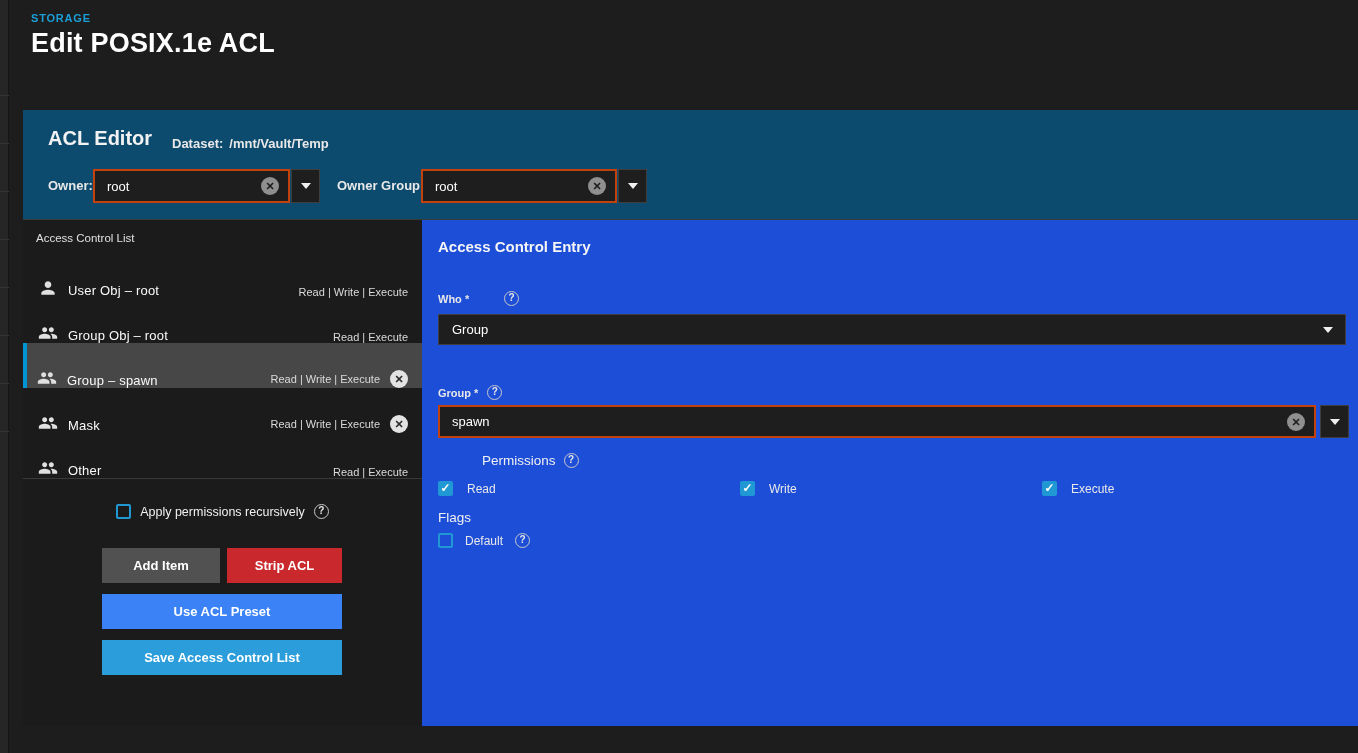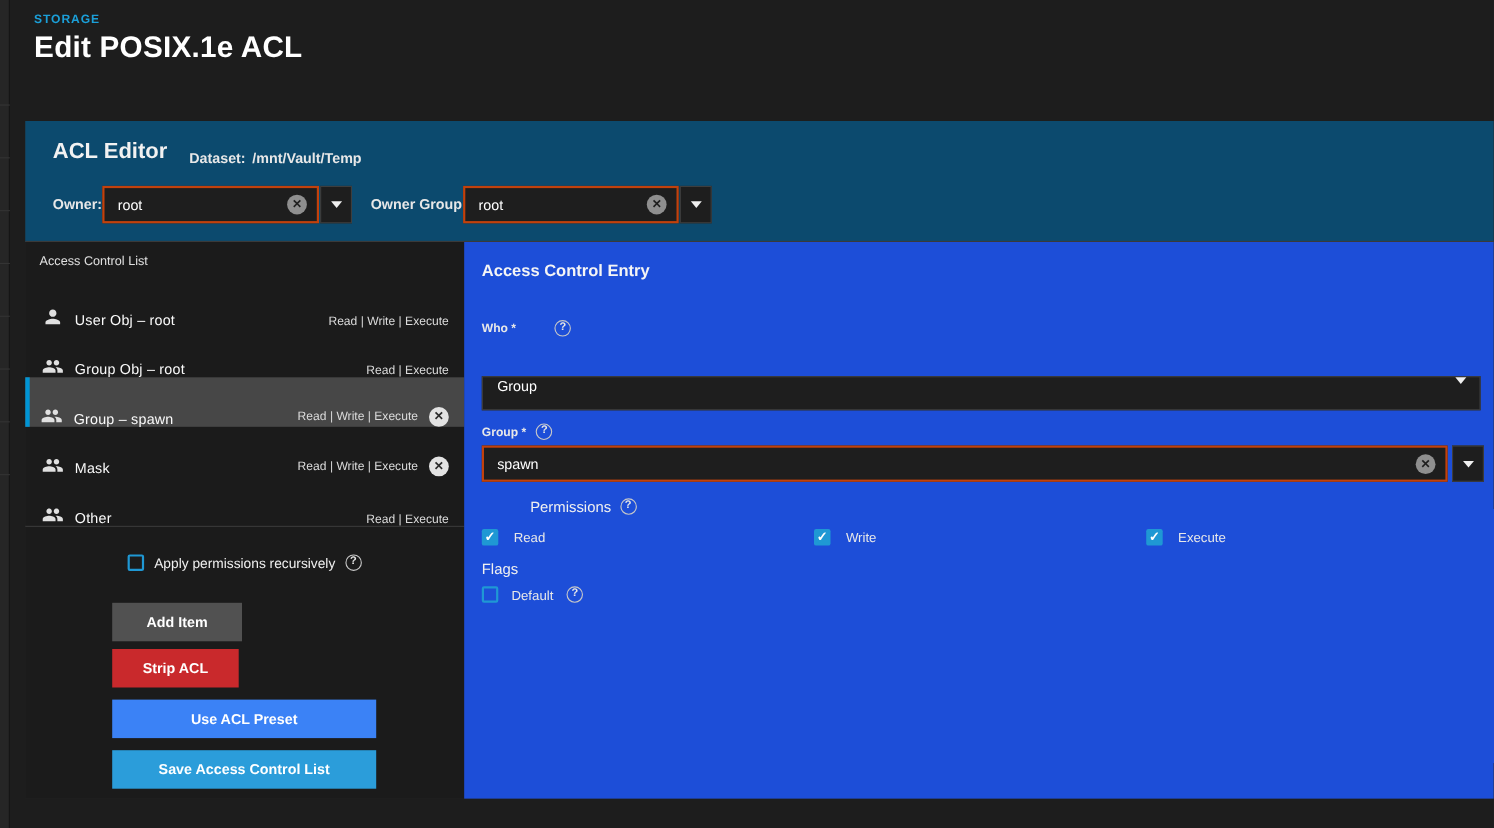--- a/index.html
+++ b/index.html
@@ -88,35 +88,35 @@
   .help-ic {
     width:15px; height:15px; border-radius:50%; border:1.5px solid #c8c8c8; color:#e8e8e8;
     font-size:10px; line-height:12px; text-align:center; font-weight:bold; flex:0 0 auto; cursor:pointer;
   }
 
   .btn-area { position:absolute; top:328px; left:79px; width:240px; }
   .btn {
     border:none; cursor:pointer; color:#ffffff; font-weight:bold; font-size:13px;
     font-family:"Liberation Sans", sans-serif; height:35px; display:flex; align-items:center; justify-content:center;
   }
-  .btn-row1 { display:flex; gap:7px;flex-direction:column; }
+  .btn-row1 { display:flex; gap:7px; }
   .btn-add { width:118px; background:#515151; }
   .btn-strip { width:115px; background:#c9292c; }
   .btn-preset { width:240px; background:#3b82f6; margin-top:11px; }
   .btn-save { width:240px; background:#2b9dda; margin-top:11px; }
 
   
   .ace-title { position:absolute; left:16px; top:18px; font-size:15px; font-weight:bold; color:#f5f5f5; }
   .ace-label { position:absolute; left:16px; font-size:11px; font-weight:bold; color:#e8e8e8; display:flex; align-items:center; gap:9px; }
   .lbl-who { top:71px; }
   .lbl-who .help-ic { margin-left:26px; }
   .lbl-group { top:165px; }
   .select-box {
     position:absolute; left:16px; top:94px; right:12px; height:31px;
-    background:#1e1e1e; border:1px solid #3e3e3e; display:flex; align-items:flex-start; cursor:pointer;margin-top:28px;
+    background:#1e1e1e; border:1px solid #3e3e3e; display:flex; align-items:center; cursor:pointer;
   }
   .select-box .sel-text { font-size:13px; color:#ffffff; padding-left:13px; flex:1; }
   .select-box .caret { margin-right:12px; }
   .group-input { left:16px; top:185px; width:878px; }
   .group-caret { left:898px; top:185px; height:33px; }
   .ibox.group-input { height:33px; }
 
   .sect-label { position:absolute; left:16px; font-size:13.5px; color:#f0f0f0; display:flex; align-items:center; gap:8px; }
   .lbl-perms { top:233px;margin-left:44px; }
   .lbl-flags { top:290px; }

